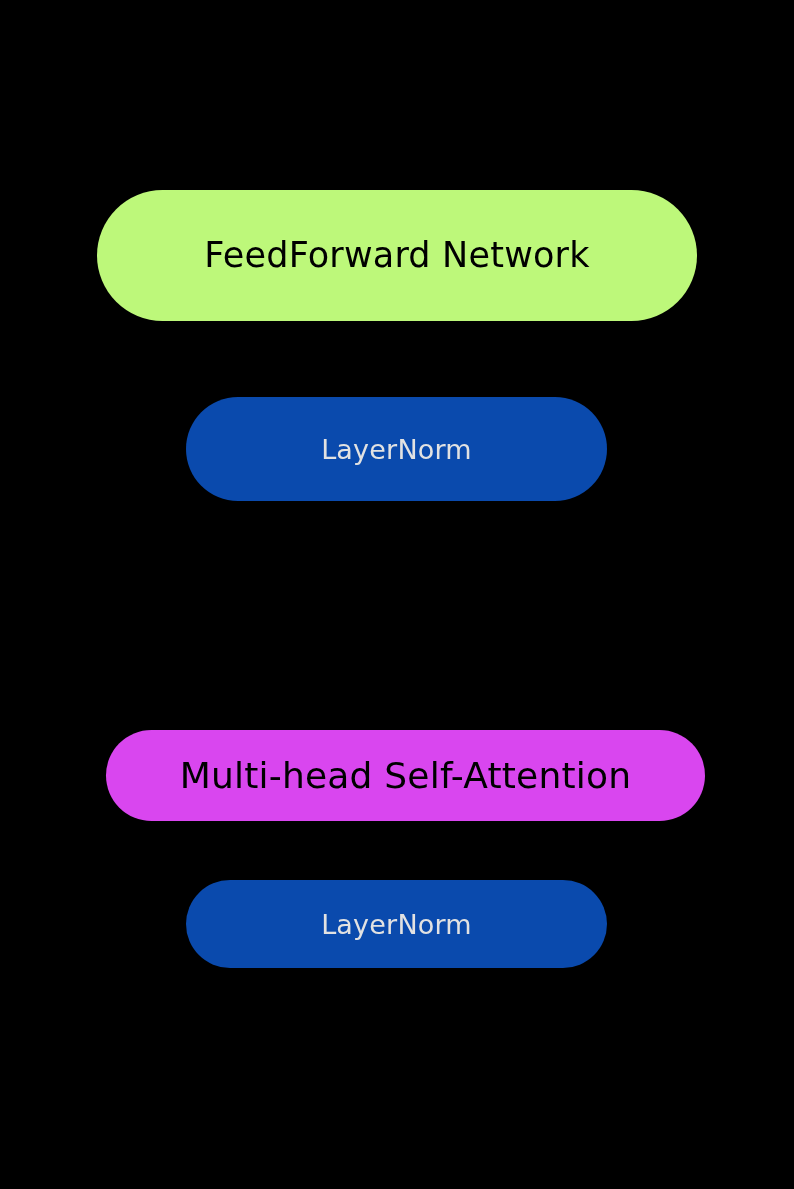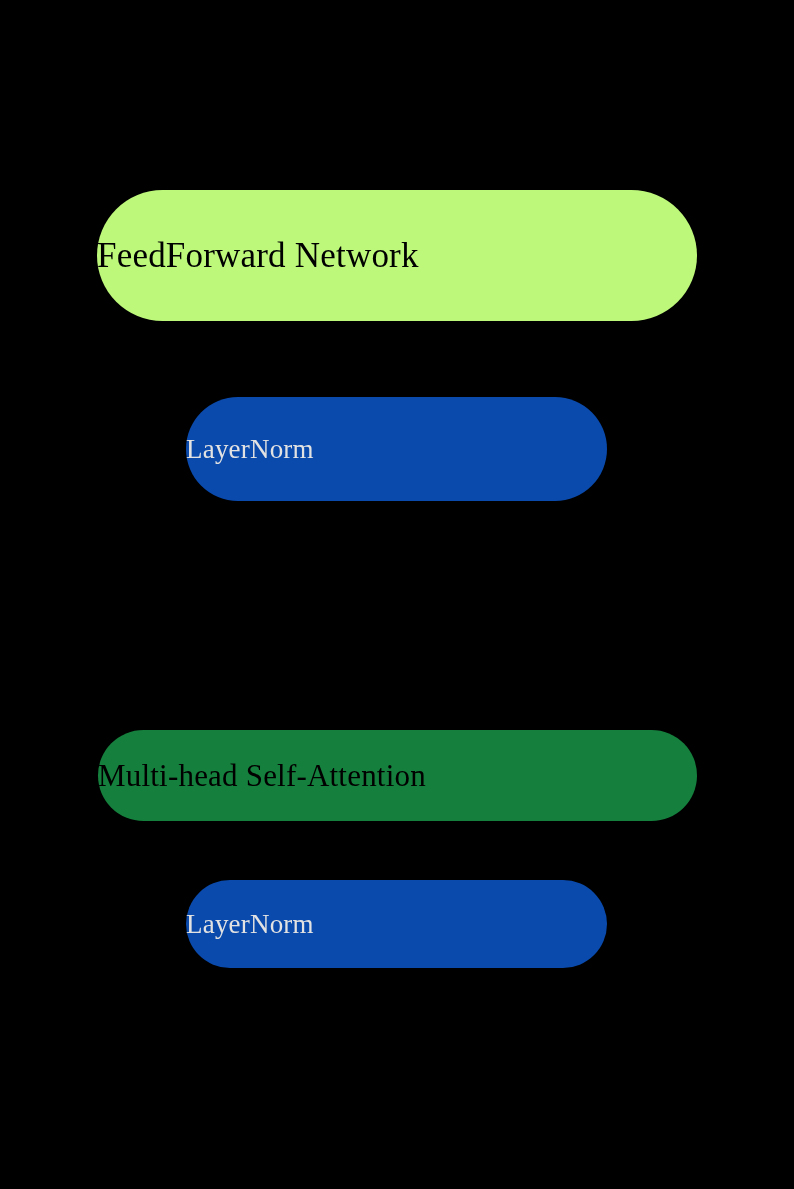--- a/index.html
+++ b/index.html
@@ -20,26 +20,26 @@
     inset: 0;
     width: 794px;
     height: 1189px;
     background: #000000;
   }
 
   .node {
     position: absolute;
     display: flex;
     align-items: center;
+    justify-content: center;
     box-sizing: border-box;
     text-align: center;
     white-space: nowrap;
     line-height: 1;
     user-select: none;
-    font-family: Liberation Serif, serif;
   }
 
   
   #node-feedforward {
     left: 97px;
     top: 190px;
     width: 600px;
     height: 131px;
     background: #bdf87a;
     border-radius: 66px;
@@ -63,28 +63,28 @@
     border-radius: 52px;
   }
   #node-layernorm-bottom {
     top: 880px;
     height: 88px;
     border-radius: 48px;
   }
 
   
   #node-attention {
-    left: 98px;
+    left: 106px;
     top: 730px;
     width: 599px;
     height: 91px;
-    background: #15803d;
+    background: #d946ef;
     border-radius: 48px;
     color: #000000;
-    font-size: 31px;
+    font-size: 36px;
     letter-spacing: 0.2px;
   }
 </style>
 </head>
 <body>
 
 <div id="diagram-canvas">
 
   <div class="node" id="node-feedforward">
     <span>FeedForward Network</span>

